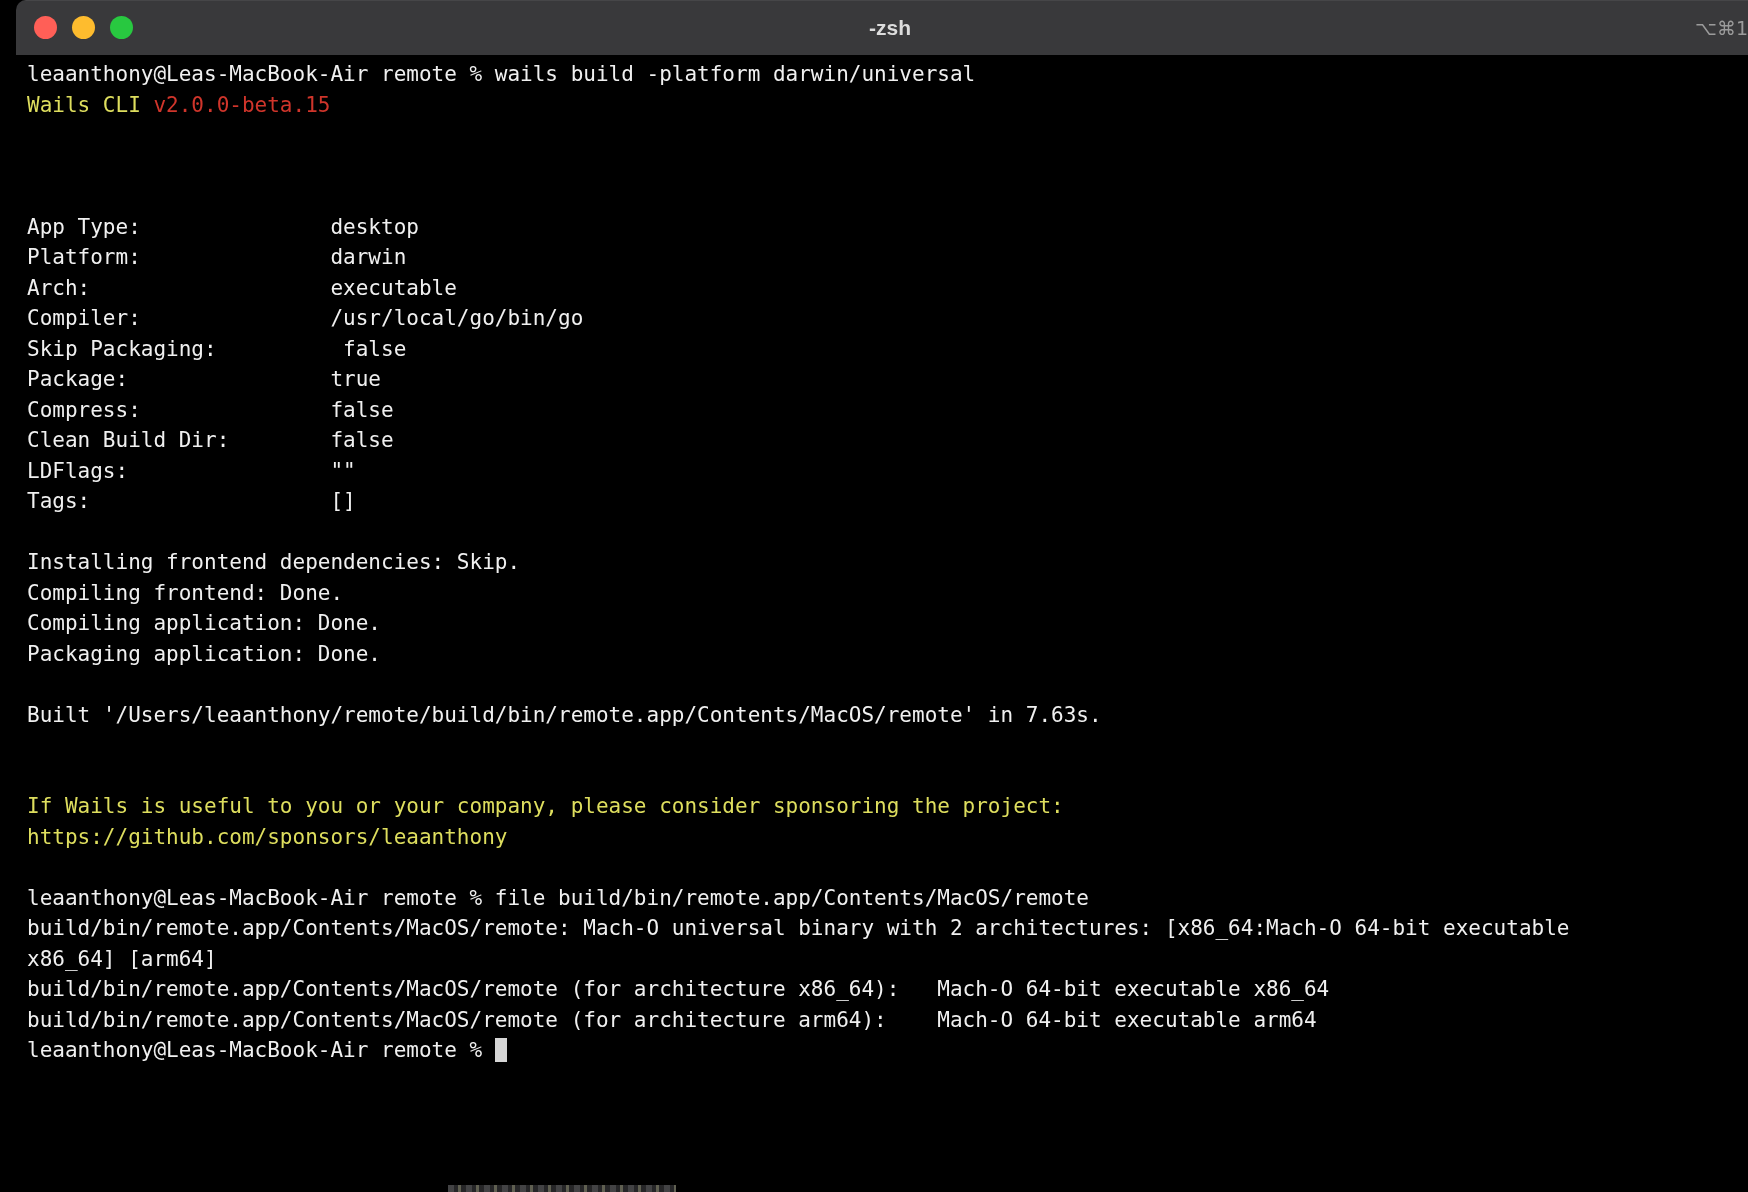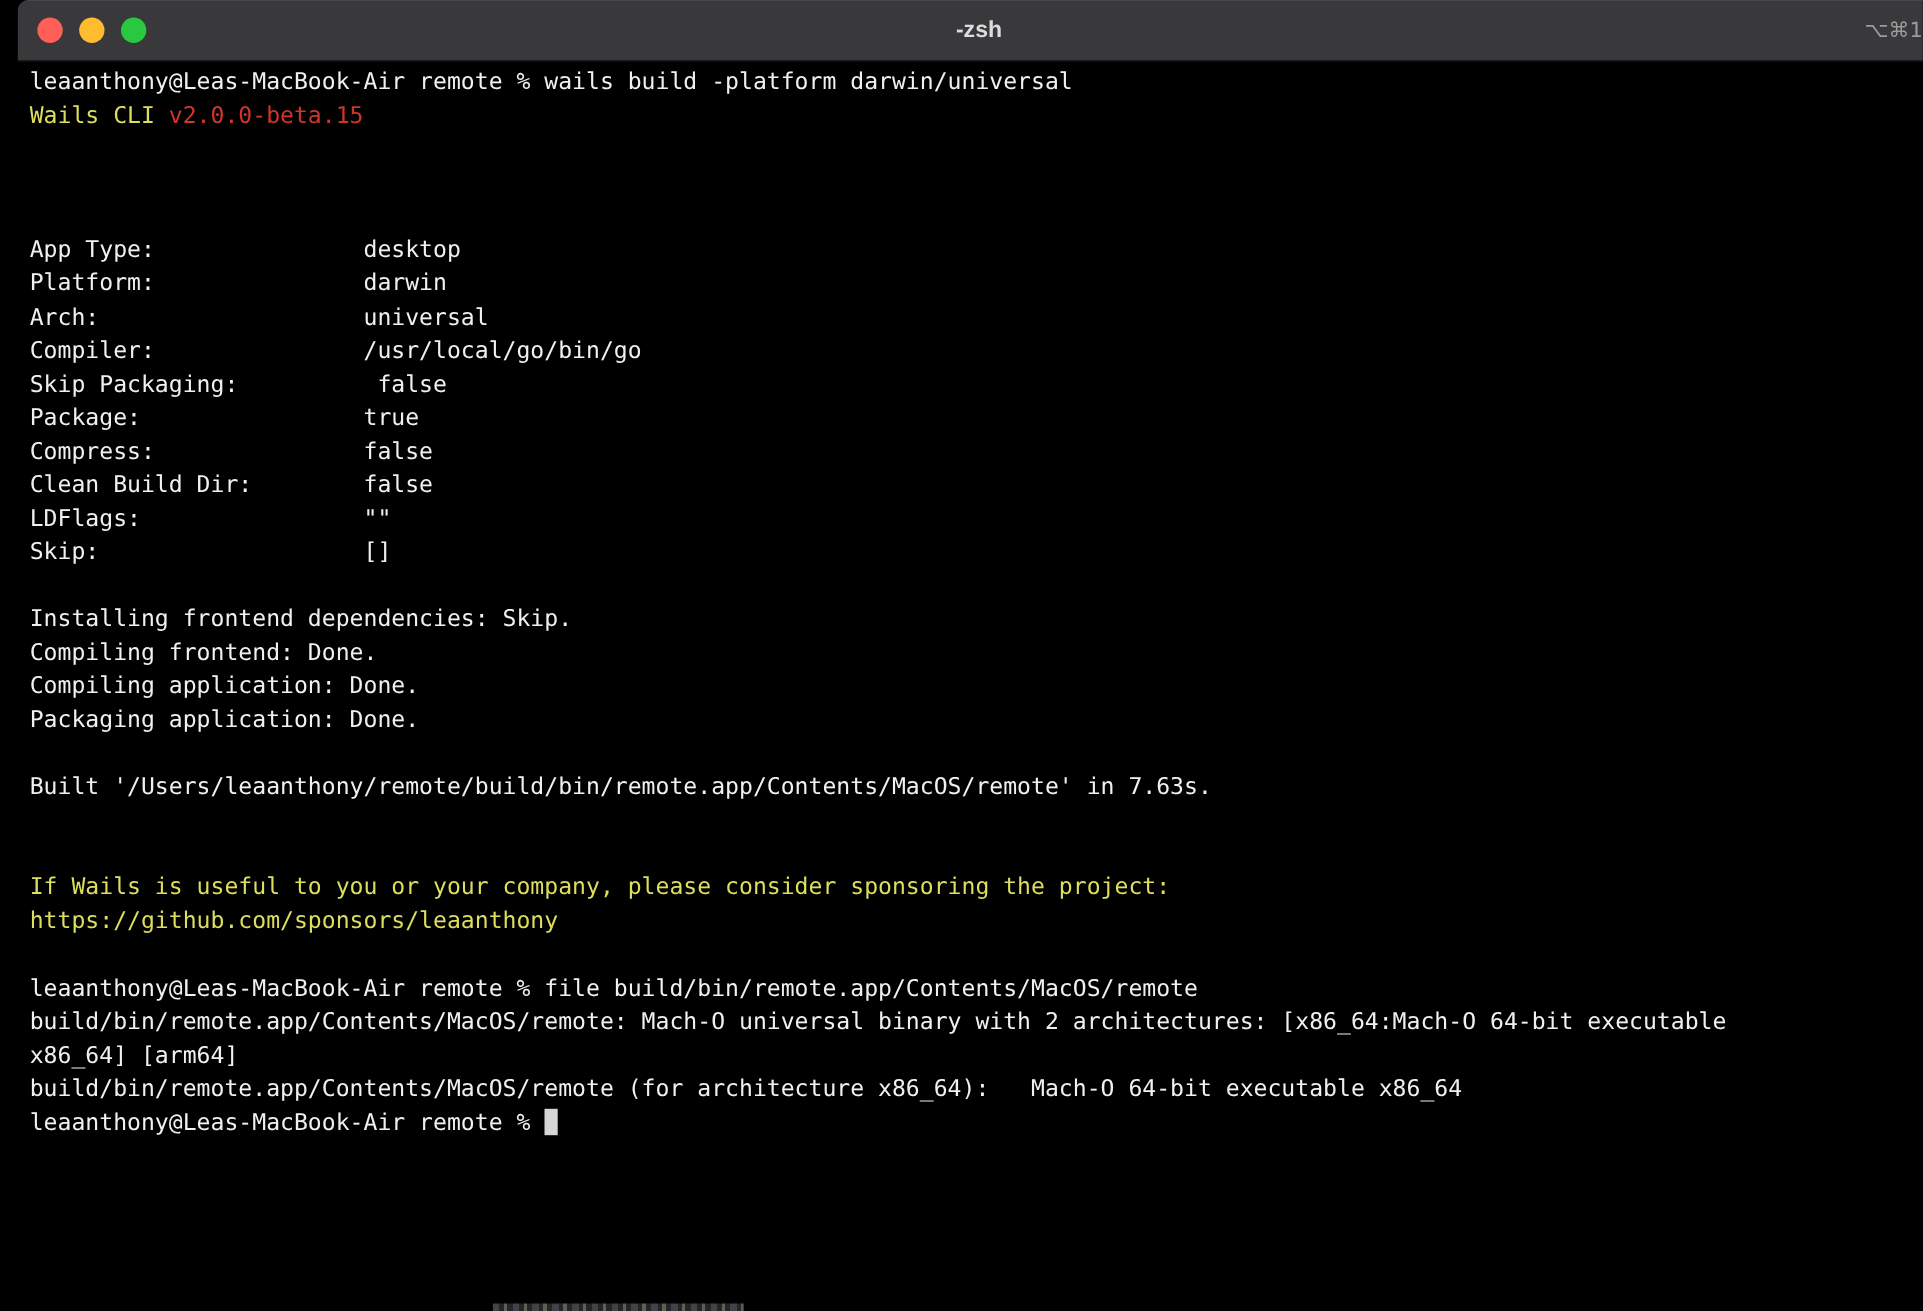--- a/index.html
+++ b/index.html
@@ -123,42 +123,43 @@
   </div>
 
   <div class="terminal-screen">
       <div class="term-line"><span>leaanthony@Leas-MacBook-Air remote % wails build -platform darwin/universal</span></div>
       <div class="term-line"><span class="c-yellow">Wails CLI </span><span class="c-red">v2.0.0-beta.15</span></div>
       <div class="term-line">&nbsp;</div>
       <div class="term-line">&nbsp;</div>
       <div class="term-line">&nbsp;</div>
       <div class="term-line"><span>App Type:               desktop</span></div>
       <div class="term-line"><span>Platform:               darwin</span></div>
-      <div class="term-line"><span>Arch:                   universal</span></div>
+      <div class="term-line"><span>Arch:                   executable</span></div>
       <div class="term-line"><span>Compiler:               /usr/local/go/bin/go</span></div>
       <div class="term-line"><span>Skip Packaging:          false</span></div>
       <div class="term-line"><span>Package:                true</span></div>
       <div class="term-line"><span>Compress:               false</span></div>
       <div class="term-line"><span>Clean Build Dir:        false</span></div>
       <div class="term-line"><span>LDFlags:                ""</span></div>
-      <div class="term-line"><span>Skip:                   []</span></div>
+      <div class="term-line"><span>Tags:                   []</span></div>
       <div class="term-line">&nbsp;</div>
       <div class="term-line"><span>Installing frontend dependencies: Skip.</span></div>
       <div class="term-line"><span>Compiling frontend: Done.</span></div>
       <div class="term-line"><span>Compiling application: Done.</span></div>
       <div class="term-line"><span>Packaging application: Done.</span></div>
       <div class="term-line">&nbsp;</div>
       <div class="term-line"><span>Built '/Users/leaanthony/remote/build/bin/remote.app/Contents/MacOS/remote' in 7.63s.</span></div>
       <div class="term-line">&nbsp;</div>
       <div class="term-line">&nbsp;</div>
       <div class="term-line"><span class="c-yellow">If Wails is useful to you or your company, please consider sponsoring the project:</span></div>
       <div class="term-line"><span class="c-yellow">https://github.com/sponsors/leaanthony</span></div>
       <div class="term-line">&nbsp;</div>
       <div class="term-line"><span>leaanthony@Leas-MacBook-Air remote % file build/bin/remote.app/Contents/MacOS/remote</span></div>
       <div class="term-line"><span>build/bin/remote.app/Contents/MacOS/remote: Mach-O universal binary with 2 architectures: [x86_64:Mach-O 64-bit executable</span></div>
       <div class="term-line"><span>x86_64] [arm64]</span></div>
       <div class="term-line"><span>build/bin/remote.app/Contents/MacOS/remote (for architecture x86_64):   Mach-O 64-bit executable x86_64</span></div>
+      <div class="term-line"><span>build/bin/remote.app/Contents/MacOS/remote (for architecture arm64):    Mach-O 64-bit executable arm64</span></div>
       <div class="term-line"><span>leaanthony@Leas-MacBook-Air remote % </span><span class="cursor"> </span></div>
     </div>
 
   <div class="background-window-edge"></div>
 
 </div>
 
 </body></html>

